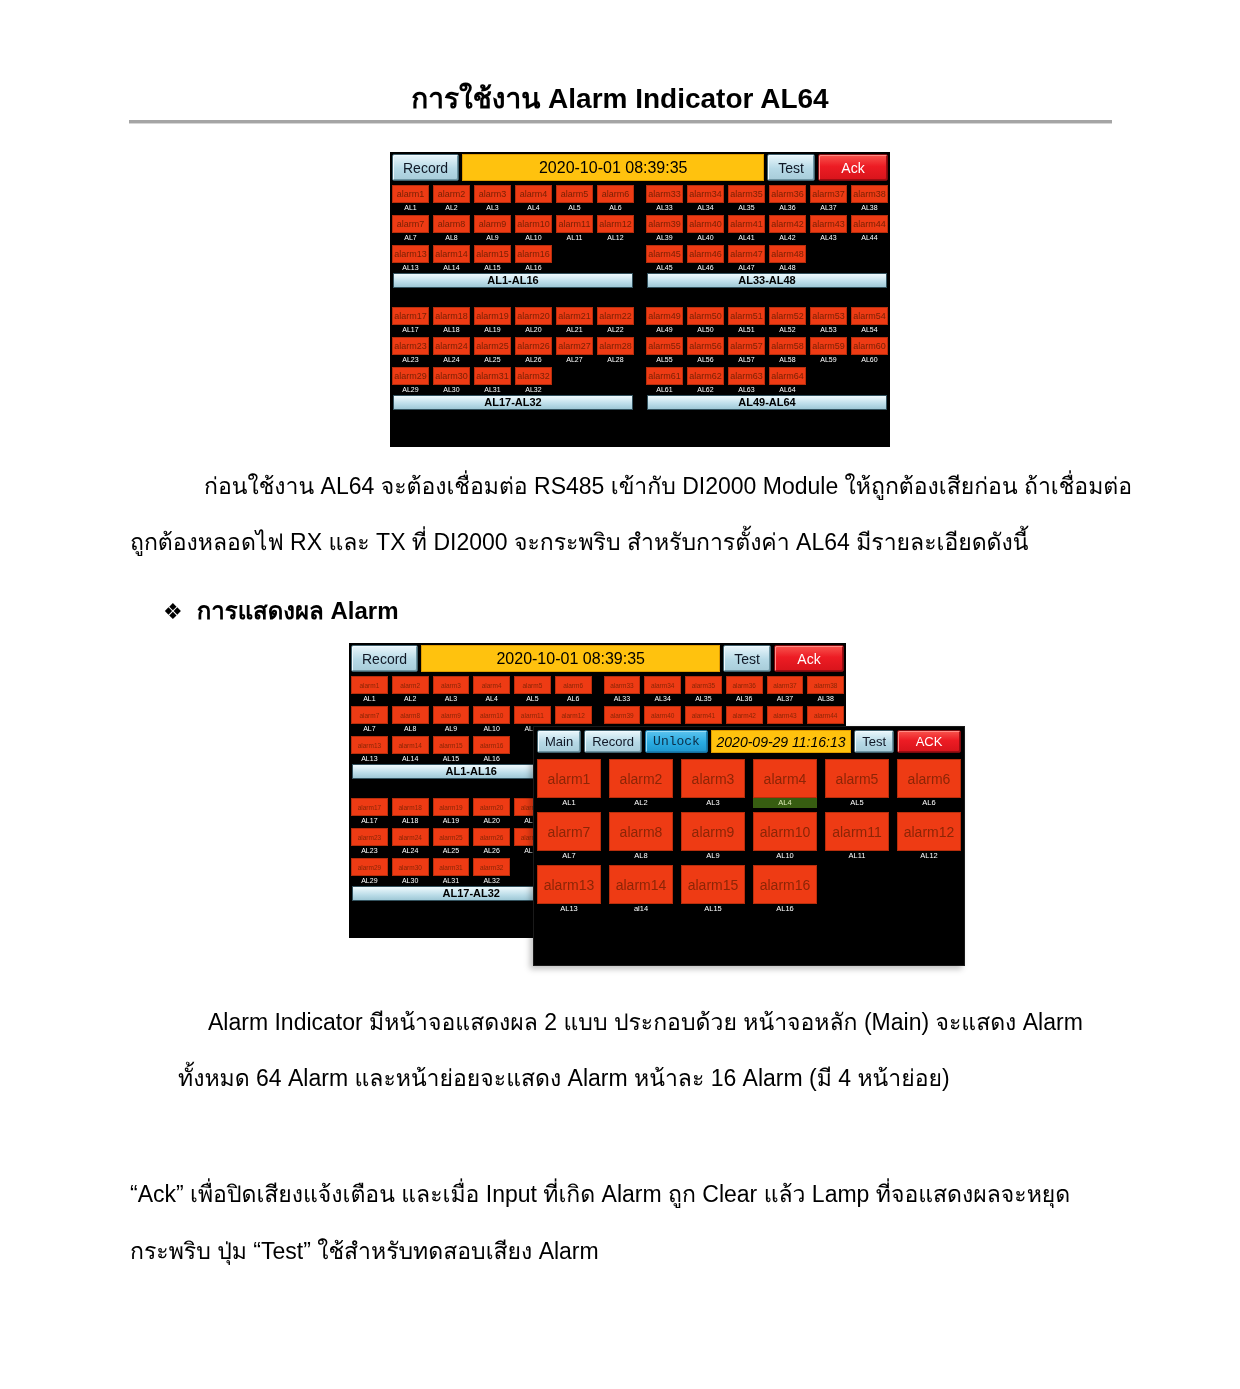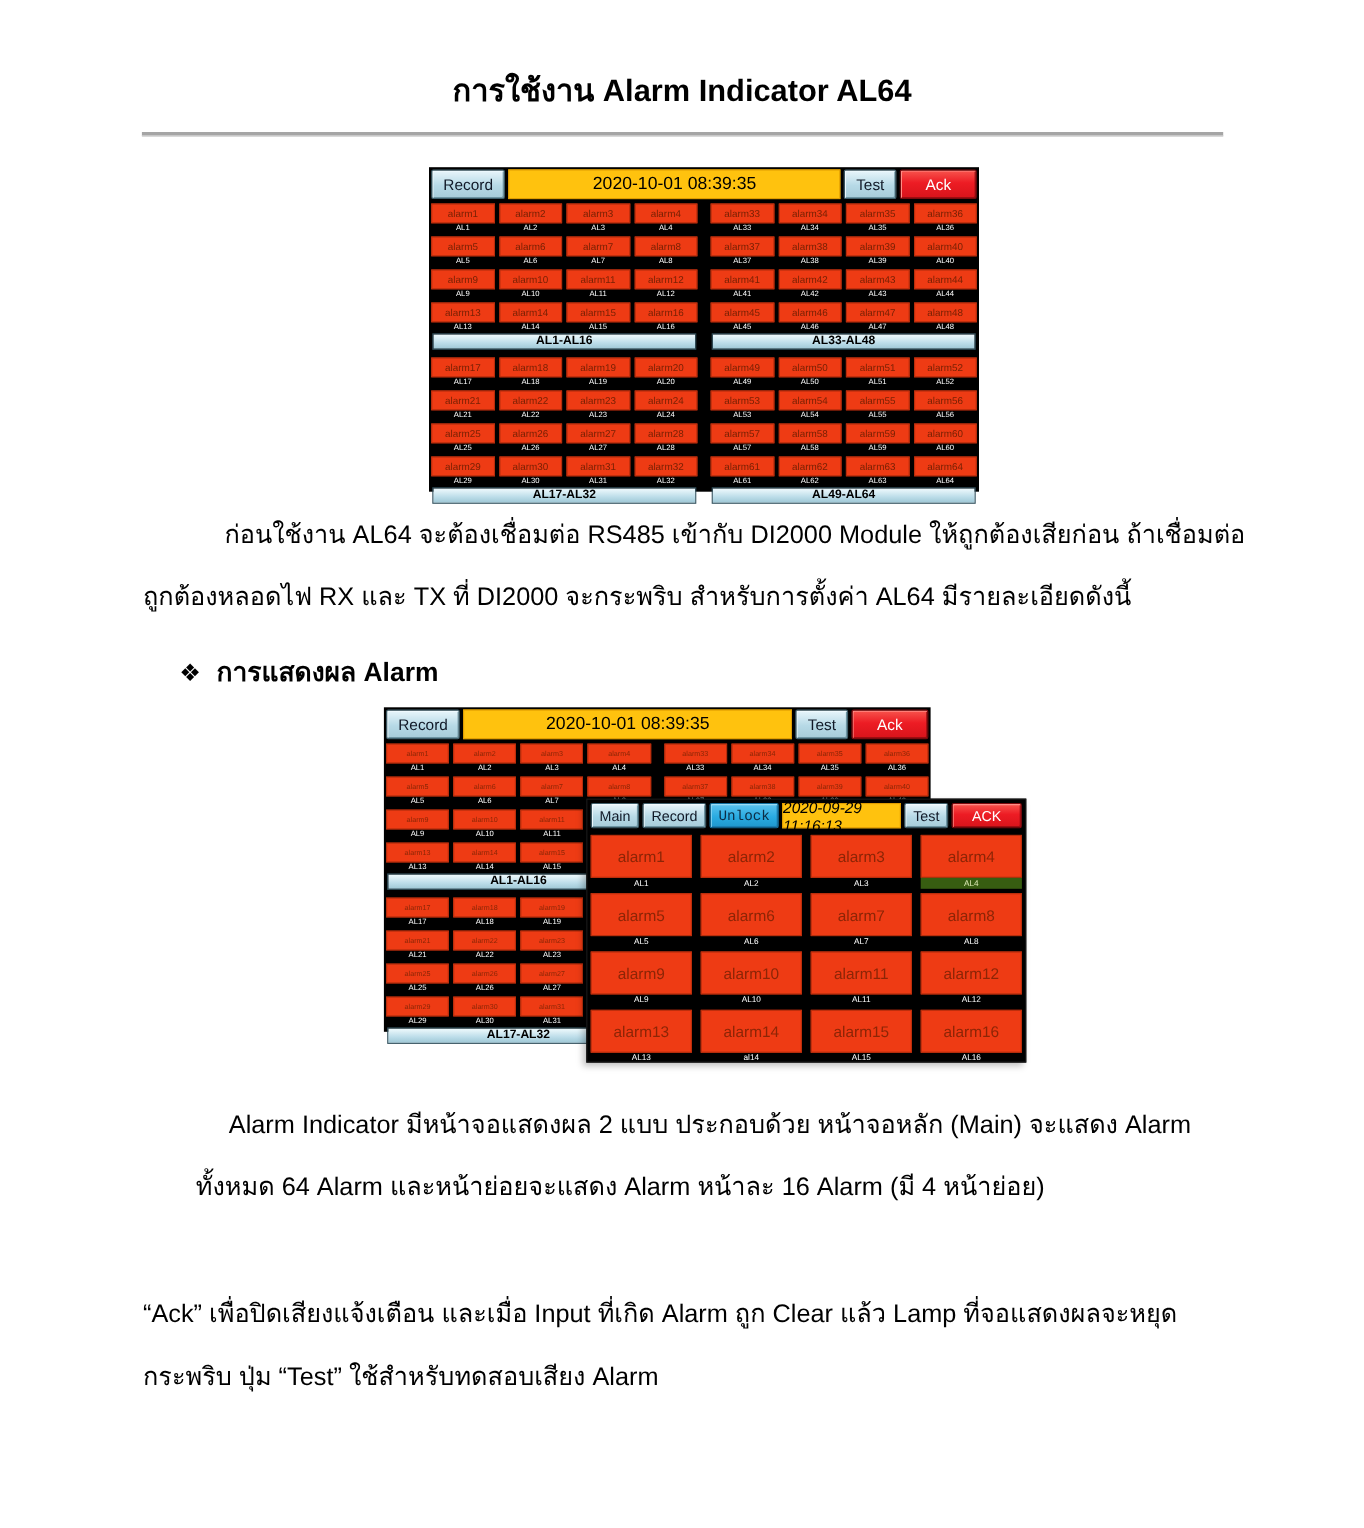--- a/index.html
+++ b/index.html
@@ -1,46 +1,46 @@
 <!DOCTYPE html>
 <html><head>
 <meta charset="utf-8">
 <style>
   html,body{margin:0;padding:0;background:#ffffff;}
   .page{position:relative;width:1240px;height:1389px;background:#fff;overflow:hidden;
         font-family:"Liberation Sans","DejaVu Sans",sans-serif;color:#000;}
   .abs{position:absolute;}
-  .title{top:60px;left:0;width:100%;text-align:center;font-size:28px;font-weight:bold;white-space:nowrap;}
+  .title{top:76px;left:0;width:100%;text-align:center;font-size:28px;font-weight:bold;white-space:nowrap;}
   .rule{top:120px;left:129px;width:983px;height:3px;background:#a5a5a5;border-bottom:1px solid #d6d6d6;}
   .tline{font-size:23px;white-space:nowrap;}
   .bullet-head{font-size:24px;font-weight:bold;white-space:nowrap;}
   .bullet-char{margin-right:14px;font-size:22px;}
 
   
   .panel{background:#000;box-sizing:border-box;padding:2px;}
   .phead{display:flex;gap:3px;height:27px;margin-bottom:1px;}
   .btn{background:linear-gradient(#e9f6fb,#b6d9e6 55%,#a7ccd9);border:1px solid #41616d;
        box-shadow:inset 1px 1px 0 #f2fbff, inset -1px -1px 0 #6d95a3;
        color:#101826;display:flex;align-items:center;justify-content:center;
        font-size:14px;padding:0 10px;border-radius:2px;}
   .tsbar{flex:1;background:#ffc20e;border:1px solid #e09c00;color:#000;display:flex;
          align-items:center;justify-content:center;font-size:16px;}
   .btn.ack{background:linear-gradient(#f8544d,#ed1c24 45%,#d8141b);color:#fff;border:1px solid #7c0a0e;
            box-shadow:inset 1px 1px 0 #ff8d86, inset -1px -1px 0 #9c0d12;min-width:48px;}
   .btn.unlock{background:linear-gradient(#5cc3ee,#29abe2 55%,#1f97cd);color:#0c2c44;border:1px solid #136f9e;
            box-shadow:inset 1px 1px 0 #9adcf5, inset -1px -1px 0 #1a7fb3;padding:0 4px;font-family:Liberation Mono, monospace;}
   .srow{display:flex;gap:12px;}
   .blk{flex:1;display:flex;flex-direction:column;}
-  .bgrid{display:grid;grid-template-columns:repeat(4,1fr);column-gap:4px;}
+  .bgrid{display:grid;grid-template-columns:repeat(6,1fr);column-gap:4px;}
   .unit{display:flex;flex-direction:column;height:30px;}
   .acell{flex:1;margin-top:3px;background:#ee3b14;border:1px solid #b82e0c;color:#7a2104;
          display:flex;align-items:center;justify-content:center;font-size:9px;overflow:hidden;}
   .alabel{height:9px;line-height:9px;color:#fff;text-align:center;font-size:7px;}
   .alabel.hl{background:#375d11;color:#dbe8b4;}
-  .pfoot{height:13px;line-height:13px;margin:1px 1px 4px;text-align:center;font-size:11px;font-weight:bold;
+  .pfoot{height:13px;line-height:13px;margin:1px 1px 16px;text-align:center;font-size:11px;font-weight:bold;
          color:#000;background:linear-gradient(#f0fafd,#bcdde9 60%,#9fc8d6);border:1px solid #33525e;}
   
   .panel.bgcopy .acell{font-size:6.5px;color:#8a2606;}
   
   .panel.sub{border:1px solid #1a1a1a;box-shadow:-3px 3px 6px rgba(0,0,0,.25);padding:3px;}
   .panel.sub .phead{height:23px;margin-bottom:2px;gap:3px;}
   .panel.sub .btn{font-size:13px;padding:0 7px;}
   .panel.sub .tsbar{font-size:14px;font-style:italic;}
   .bgrid.big{column-gap:8px;}
   .bgrid.big .unit{height:53px;}
@@ -638,21 +638,21 @@
             <div class="unit">
               <div class="acell">alarm64</div>
               <div class="alabel">AL64</div>
             </div>
           </div>
         <div class="pfoot">AL49-AL64</div>
       </div>
     </div>
   </div>
 
-  <div class="abs panel sub" style="left:533px;top:726px;width:400px;height:240px;z-index:2;">
+  <div class="abs panel sub" style="left:533px;top:726px;width:432px;height:240px;z-index:2;">
     <div class="phead">
       <div class="btn">Main</div>
       <div class="btn">Record</div>
       <div class="btn unlock">Unlock</div>
       <div class="tsbar">2020-09-29 11:16:13</div>
       <div class="btn">Test</div>
       <div class="btn ack">ACK</div>
     </div>
     <div class="bgrid big">
         <div class="unit">

